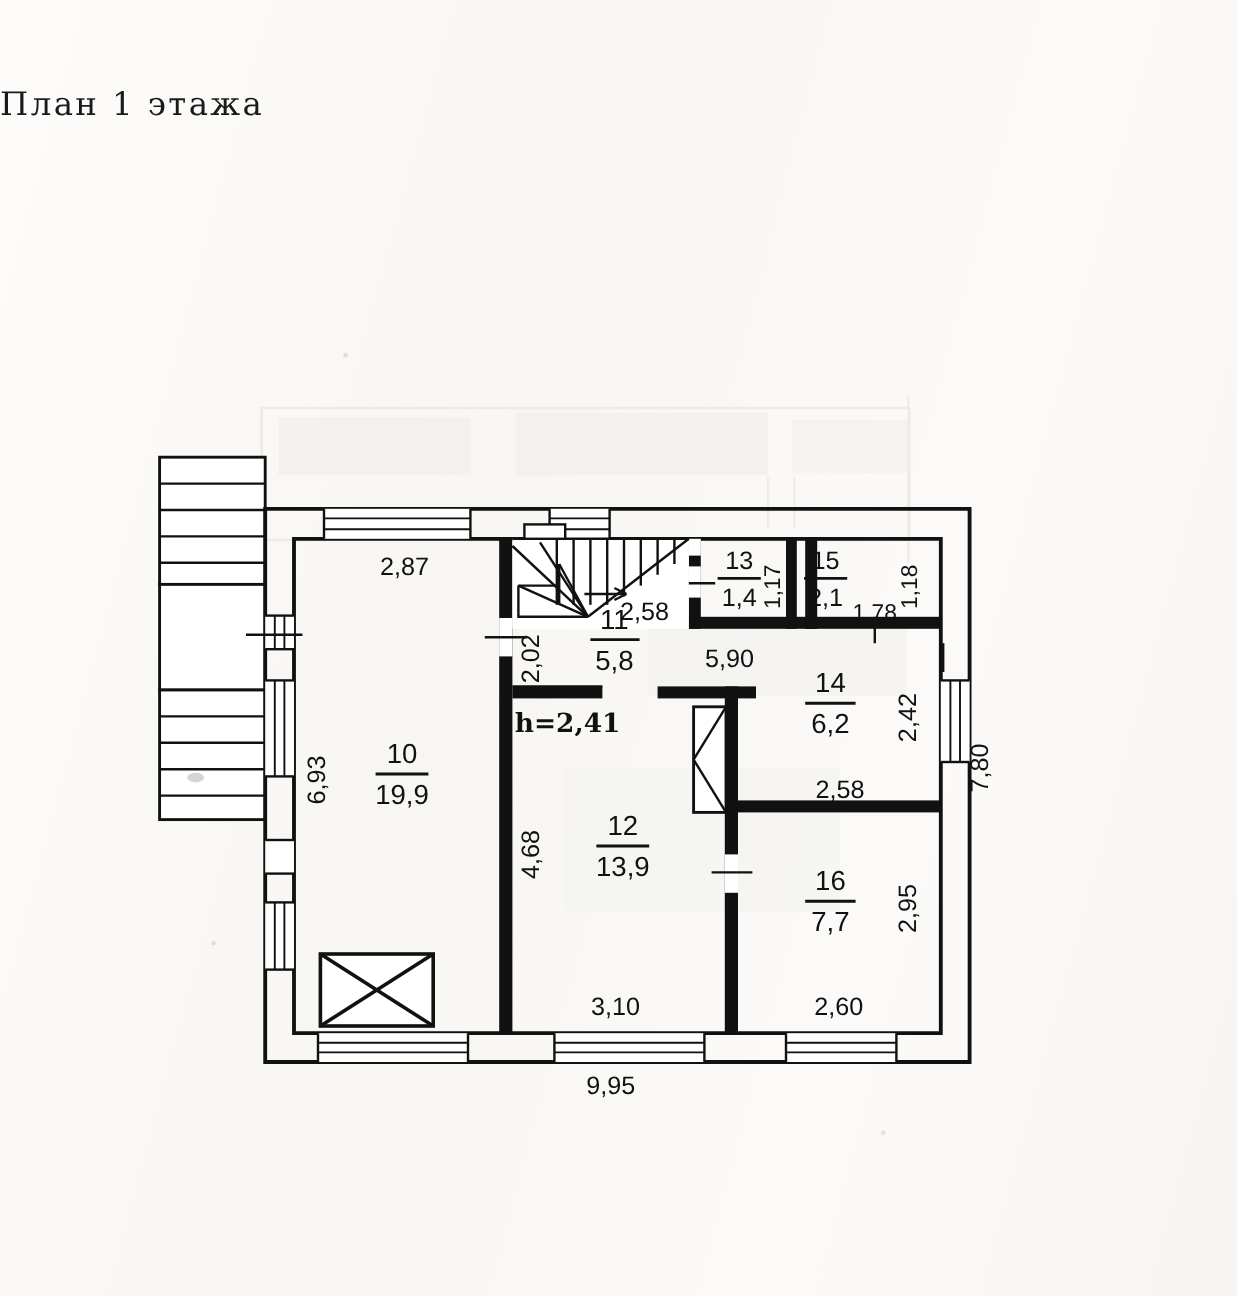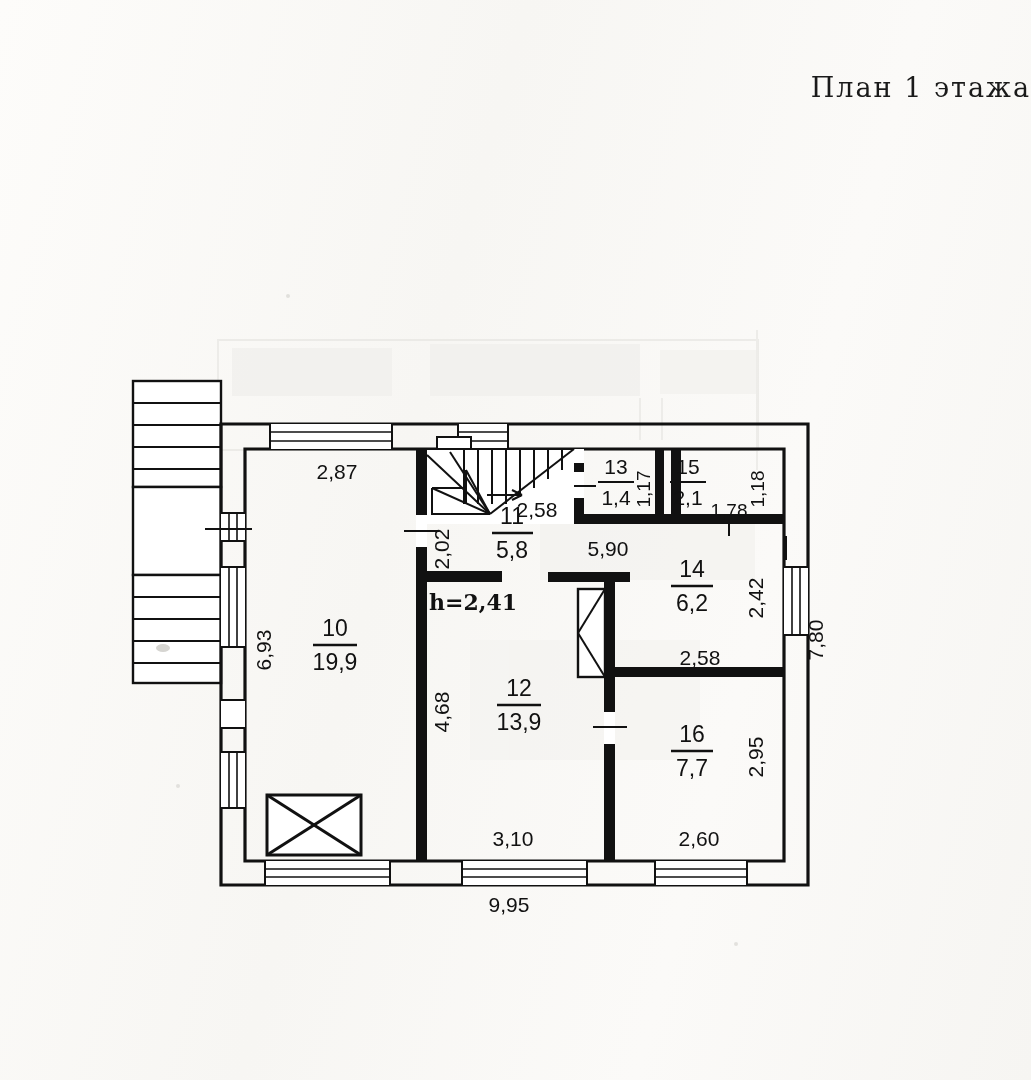--- a/index.html
+++ b/index.html
@@ -20,21 +20,21 @@
     position: absolute;
     inset: 0;
     background:
       linear-gradient(105deg, #fdfcfa 0%, #f7f6f3 40%, #fbfaf8 70%, #f6f5f2 100%);
   }
   #title {
     position: absolute;
     left: 0;
     right: 0;
     top: 72px;
-    text-align: right;
+    text-align: left;
     font-family: "DejaVu Serif", serif;
     font-size: 27px;
     letter-spacing: 2px;
     color: #1a1a1a;
     white-space: pre;
   }
   #plan-wrap {
     position: absolute;
     left: 0;
     top: 0;

